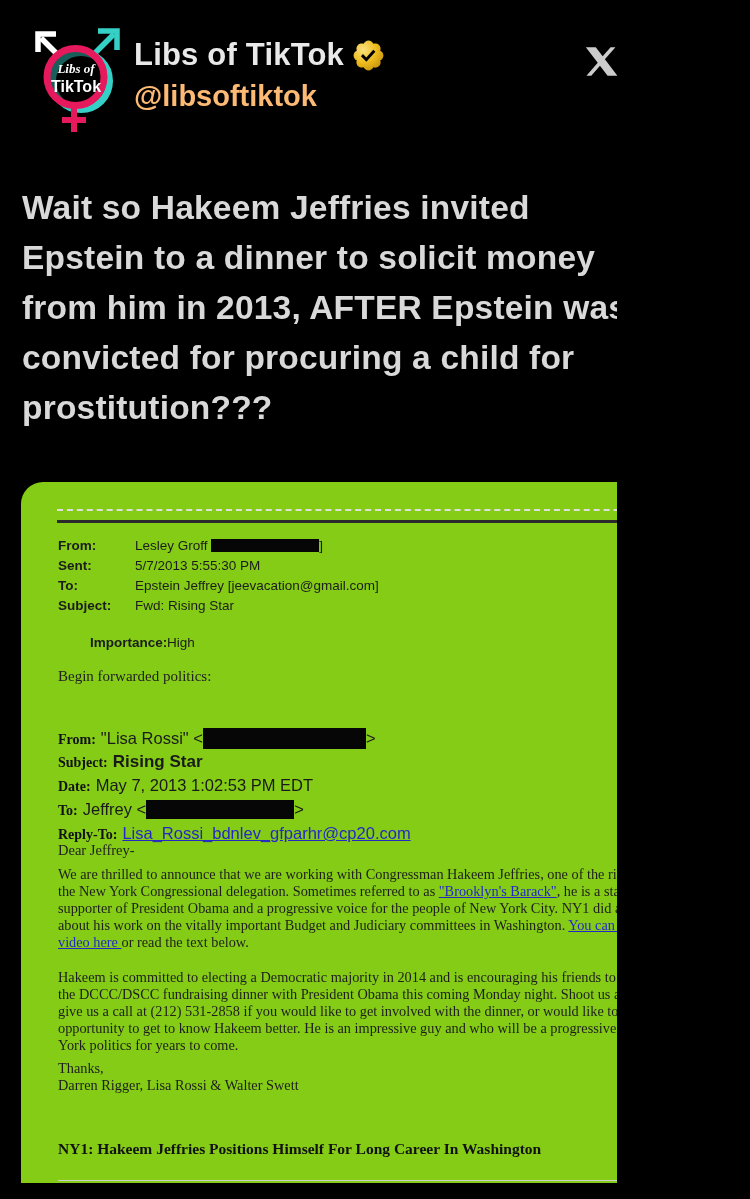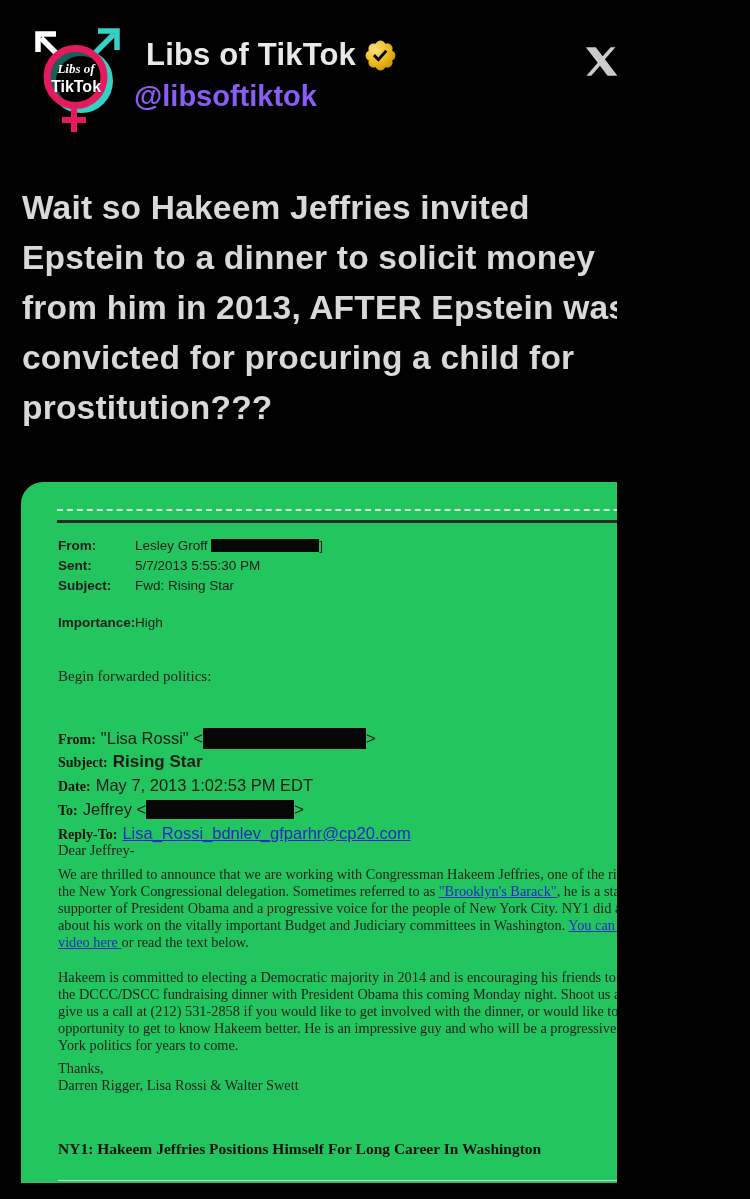--- a/index.html
+++ b/index.html
@@ -3,42 +3,42 @@
 <meta charset="utf-8">
 <style>
   html,body{margin:0;padding:0;background:#000;}
   .screen{position:relative;width:617px;height:1199px;background:#000;overflow:hidden;
           font-family:"Liberation Sans",sans-serif;}
 
   
   .avatar{position:absolute;left:28px;top:24px;width:100px;height:112px;}
   .av-t1{font-family:"Liberation Serif",serif;font-style:italic;font-weight:700;font-size:13px;fill:#fff;text-anchor:middle;}
   .av-t2{font-family:"Liberation Sans",sans-serif;font-weight:700;font-size:16px;fill:#fff;text-anchor:middle;}
-  .name-row{position:absolute;left:134px;top:36px;display:flex;align-items:center;gap:7px;margin-left:12px;}
+  .name-row{position:absolute;left:134px;top:36px;display:flex;align-items:center;gap:7px;}
   .name{font-size:31px;font-weight:700;color:#e9e9e9;letter-spacing:.2px;}
   .badge{width:35px;height:35px;margin-top:2px;}
-  .handle{position:absolute;left:134px;top:80px;font-size:29px;font-weight:700;color:#8b5cf6;}
+  .handle{position:absolute;left:134px;top:80px;font-size:29px;font-weight:700;color:#fdba74;}
   .watermark{position:absolute;left:584px;top:41px;display:flex;align-items:flex-end;color:#cbcbcb;}
   .xlogo{width:35px;height:35px;fill:#cbcbcb;}
   .wm-txt{font-size:33px;font-weight:700;letter-spacing:.5px;}
 
   
   .tweet{position:absolute;left:22px;top:183px;width:706px;
          font-size:33.5px;line-height:50px;font-weight:700;color:#d9d9d9;
          white-space:pre-line;letter-spacing:.2px;}
 
   
   .card{position:absolute;left:21px;top:482px;width:709px;height:717px;
-        background:#22c55e;border-radius:22px 22px 0 0;color:#1e1e1e;}
+        background:#84cc16;border-radius:22px 22px 0 0;color:#1e1e1e;}
   .scan-dashes{position:absolute;left:36px;top:27px;width:652px;border-top:2px dashed #dedede;}
   .rule{position:absolute;left:36px;top:38px;width:652px;height:3px;background:#2b2b2b;}
 
   .top-headers{position:absolute;left:37px;top:54px;font-size:13.5px;line-height:20px;color:#1c1c1c;}
   .th-label{display:inline-block;width:77px;font-weight:700;}
-  .importance{margin-top:17px;}
+  .importance{margin-top:17px;margin-left:32px;}
   .redact{display:inline-block;background:#060606;}
   .redact.sm{width:108px;height:13px;vertical-align:-2px;}
   .redact.lg{width:163px;height:21px;vertical-align:-5px;}
   .redact.md{width:148px;height:19px;vertical-align:-4px;}
 
   .begin-fwd{position:absolute;left:37px;top:186px;font-family:"Liberation Serif",serif;
              font-size:15px;color:#222;}
 
   .fwd-block{position:absolute;left:37px;top:245px;line-height:22px;}
   .fwd-label{font-family:"Liberation Serif",serif;font-weight:700;font-size:14px;margin-right:5px;color:#111;}
@@ -115,20 +115,23 @@
     <div class="rule"></div>
 
     <div class="top-headers">
       <div class="th-row">
         <span class="th-label">From:</span><span>Lesley Groff </span><span class="redact sm"></span><span>]</span>
       </div>
       <div class="th-row">
         <span class="th-label">Sent:</span><span>5/7/2013 5:55:30 PM</span>
       </div>
       <div class="th-row">
+        <span class="th-label">To:</span><span>Epstein Jeffrey [jeevacation@gmail.com]</span>
+      </div>
+      <div class="th-row">
         <span class="th-label">Subject:</span><span>Fwd: Rising Star</span>
       </div>
       <div class="th-row importance">
         <span class="th-label">Importance:</span><span>High</span>
       </div>
     </div>
 
     <div class="begin-fwd">Begin forwarded politics:</div>
 
     <div class="fwd-block">

